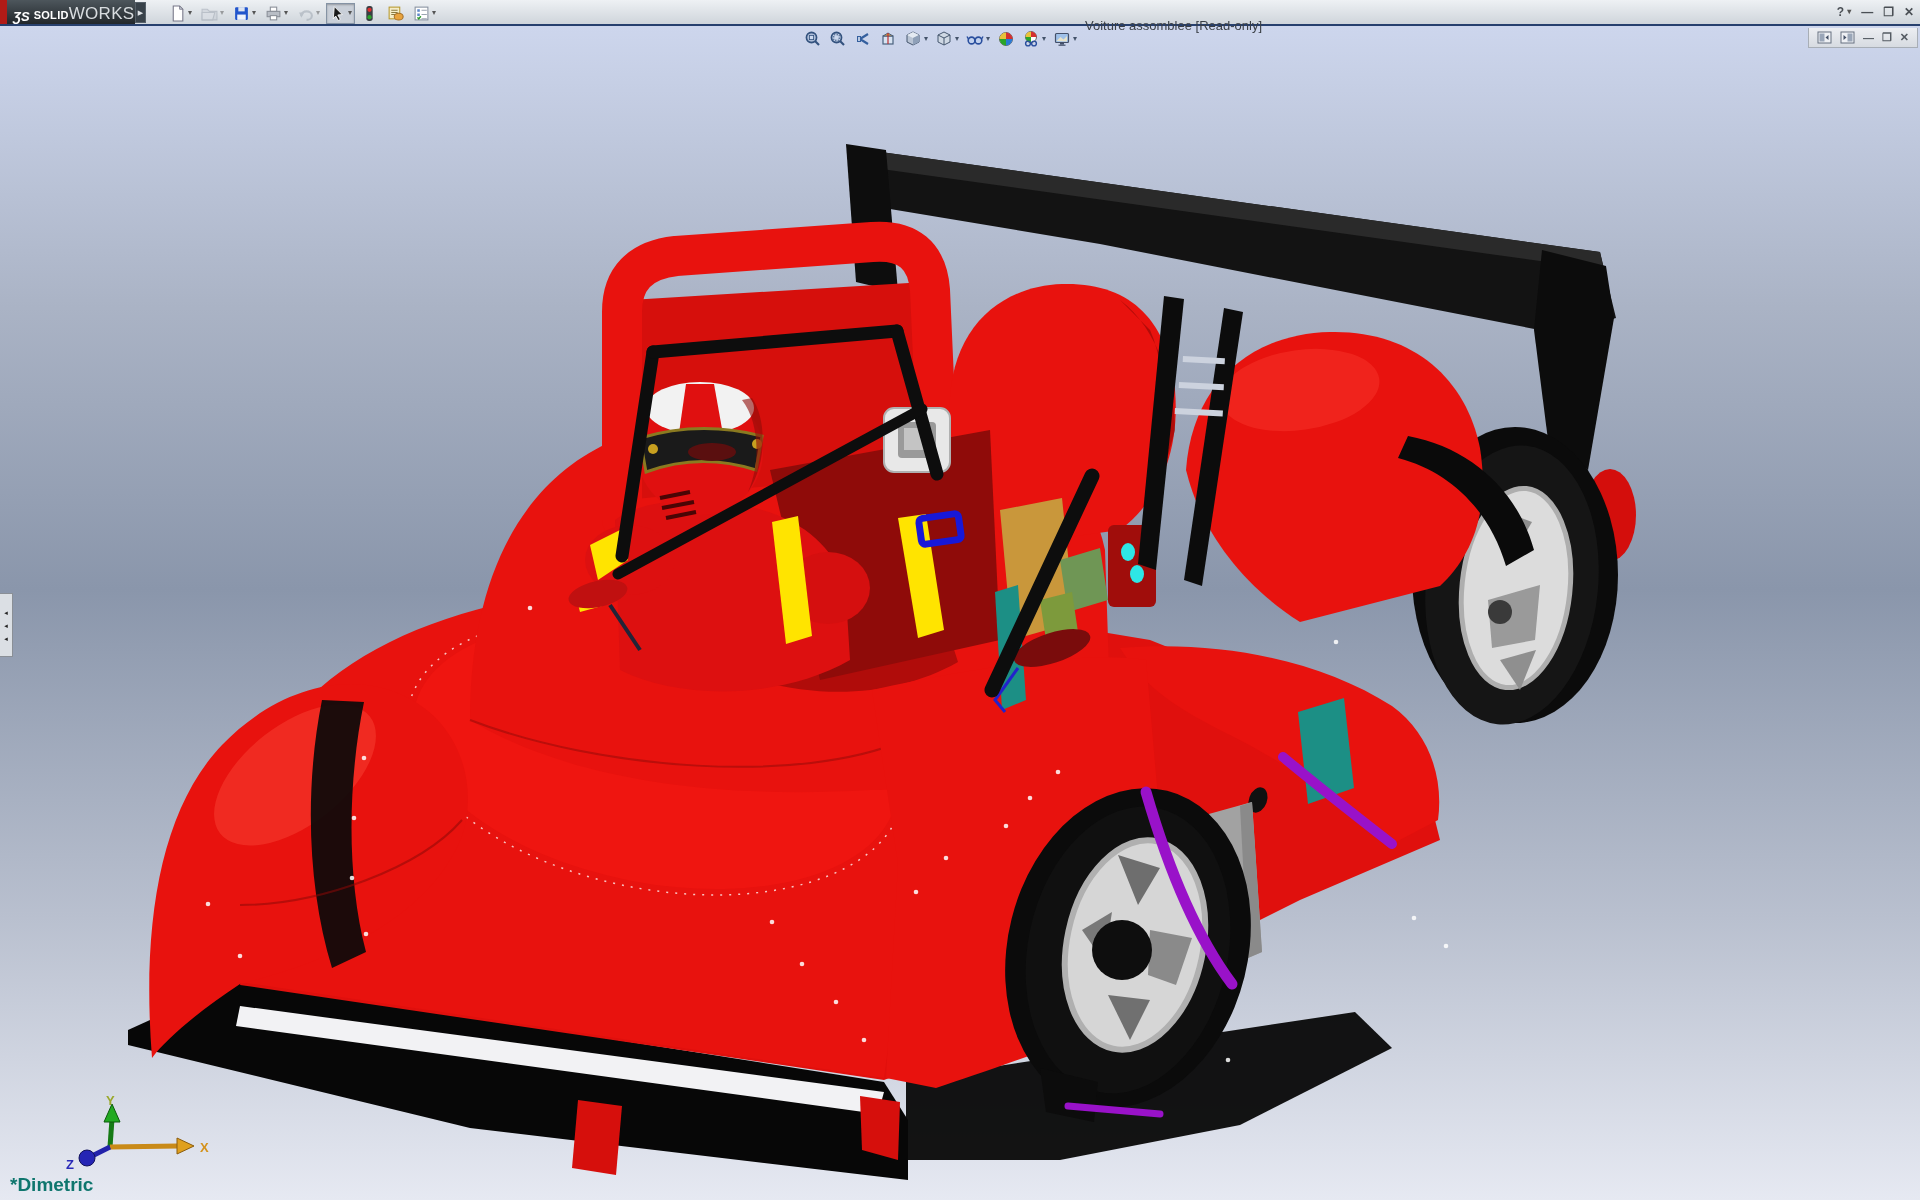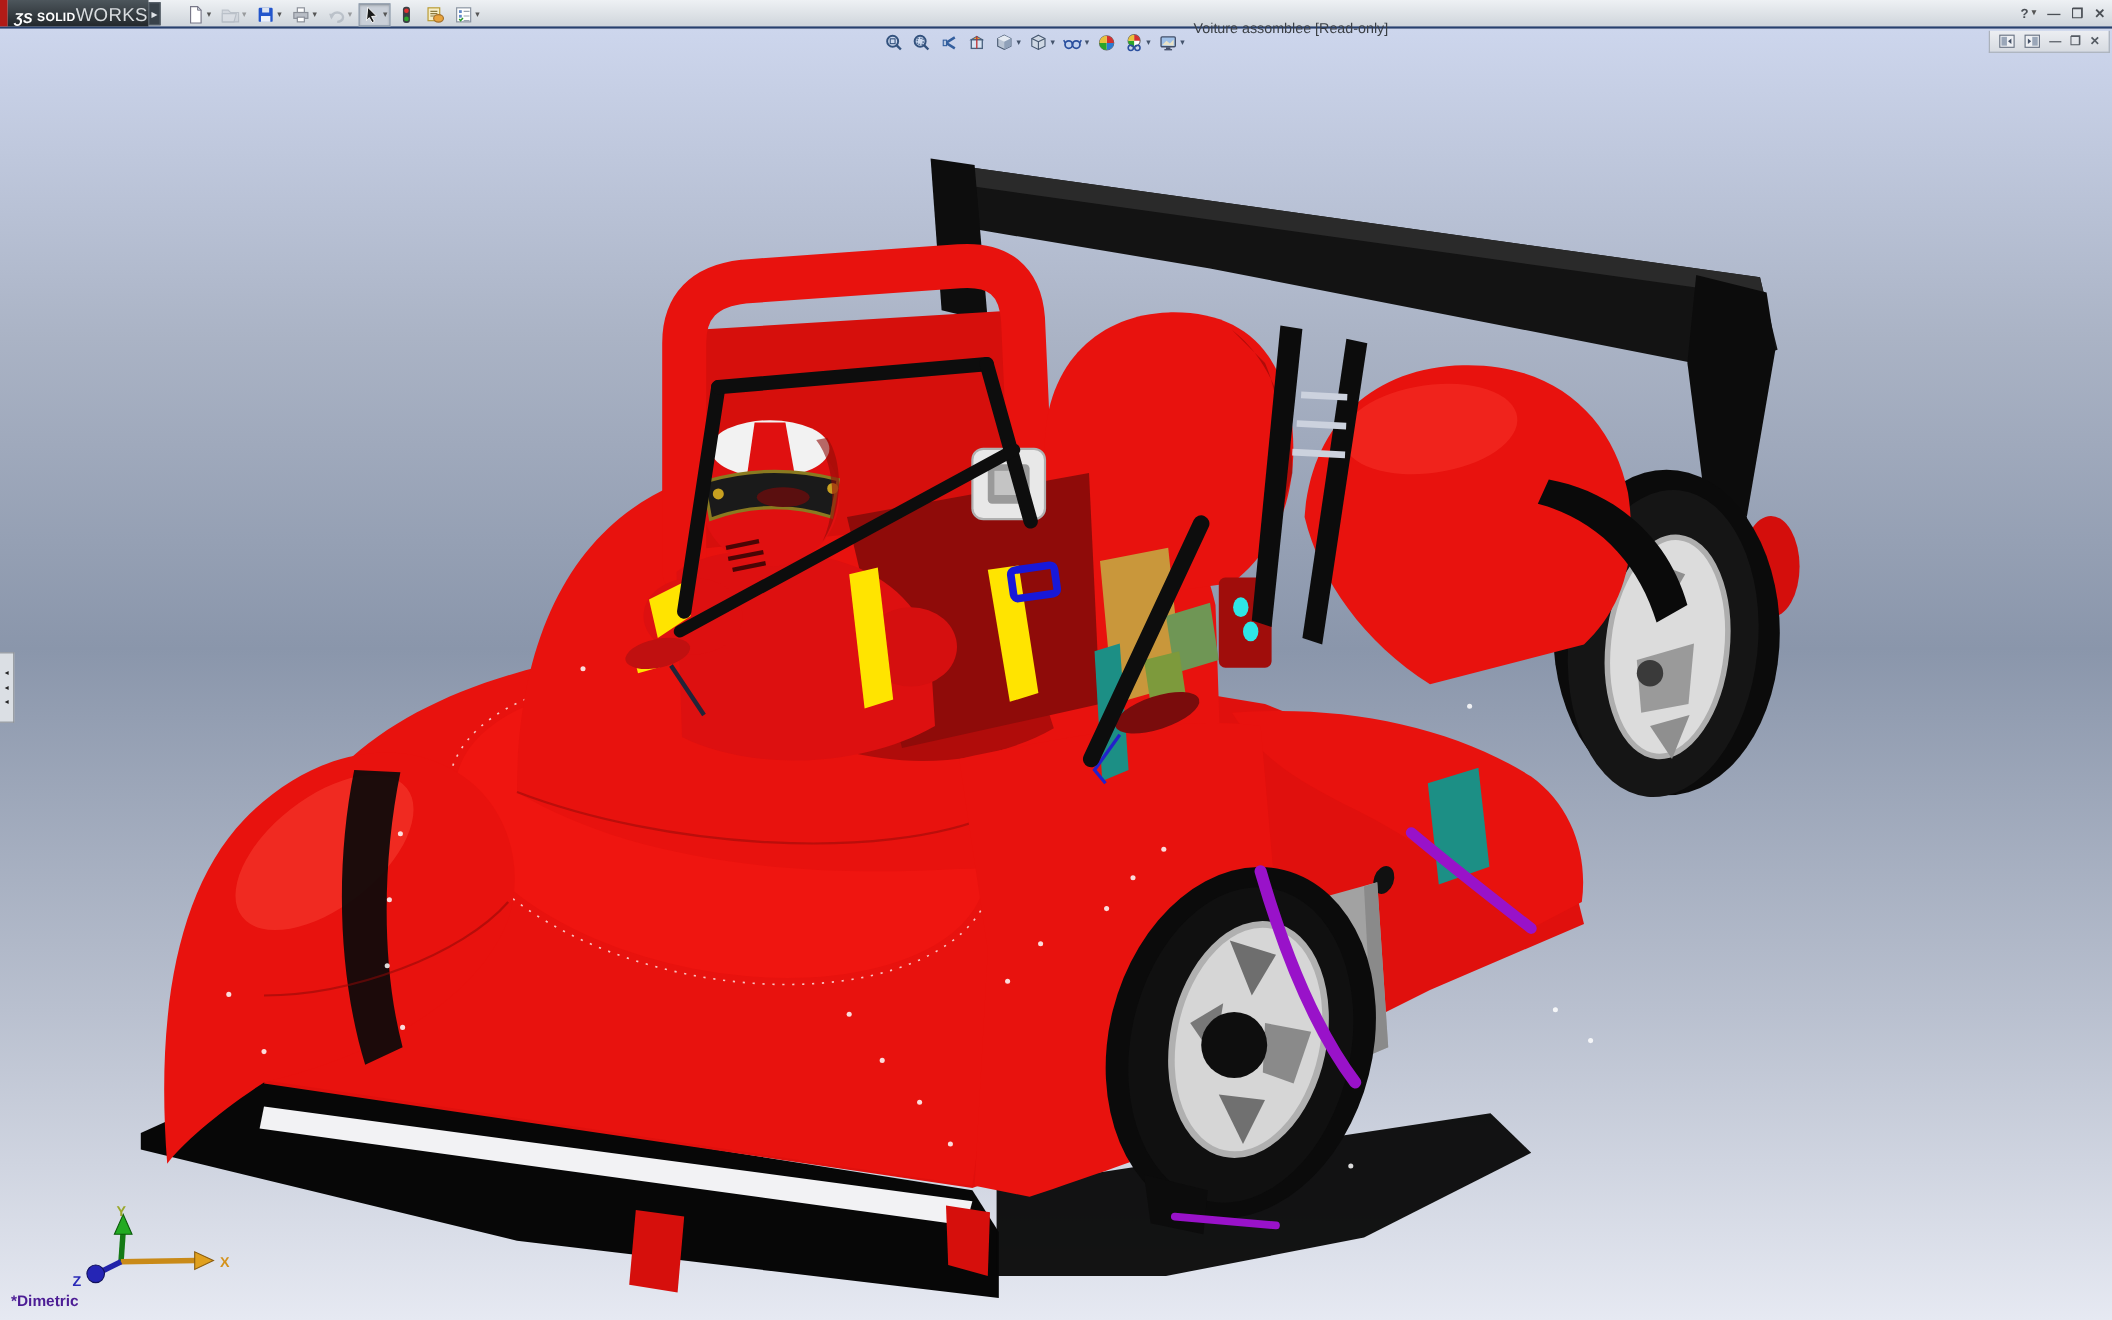--- a/index.html
+++ b/index.html
@@ -51,21 +51,21 @@
   .doc-controls svg{width:15px;height:13px}
 
   
   .left-tab{position:absolute;left:0;top:593px;width:13px;height:64px;background:#dbdfe4;
     border:1px solid #8a8f96;border-left:none;display:flex;flex-direction:column;align-items:center;
     justify-content:center;gap:6px;z-index:20;cursor:default}
   .left-tab span{font-size:7px;color:#222;line-height:1}
 
   
   .triad{position:absolute;left:20px;top:1095px;z-index:20}
-  .orientation-label{position:absolute;left:10px;top:1174px;font-size:14px;font-weight:600;color:#4c1d95;z-index:20}
+  .orientation-label{position:absolute;left:10px;top:1174px;font-size:19px;font-weight:600;color:#0f766e;z-index:20}
 </style>
 </head>
 <body>
 
 <div id="app">
 
   <div id="viewport">
     <svg id="scene" viewBox="0 26 1920 1174" preserveAspectRatio="none">
 
       <g>

